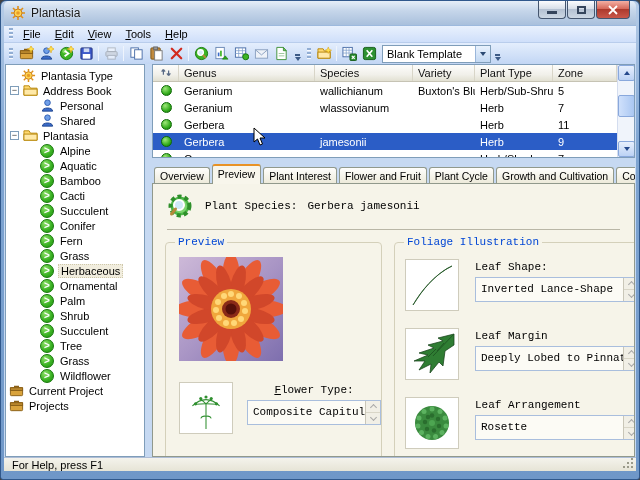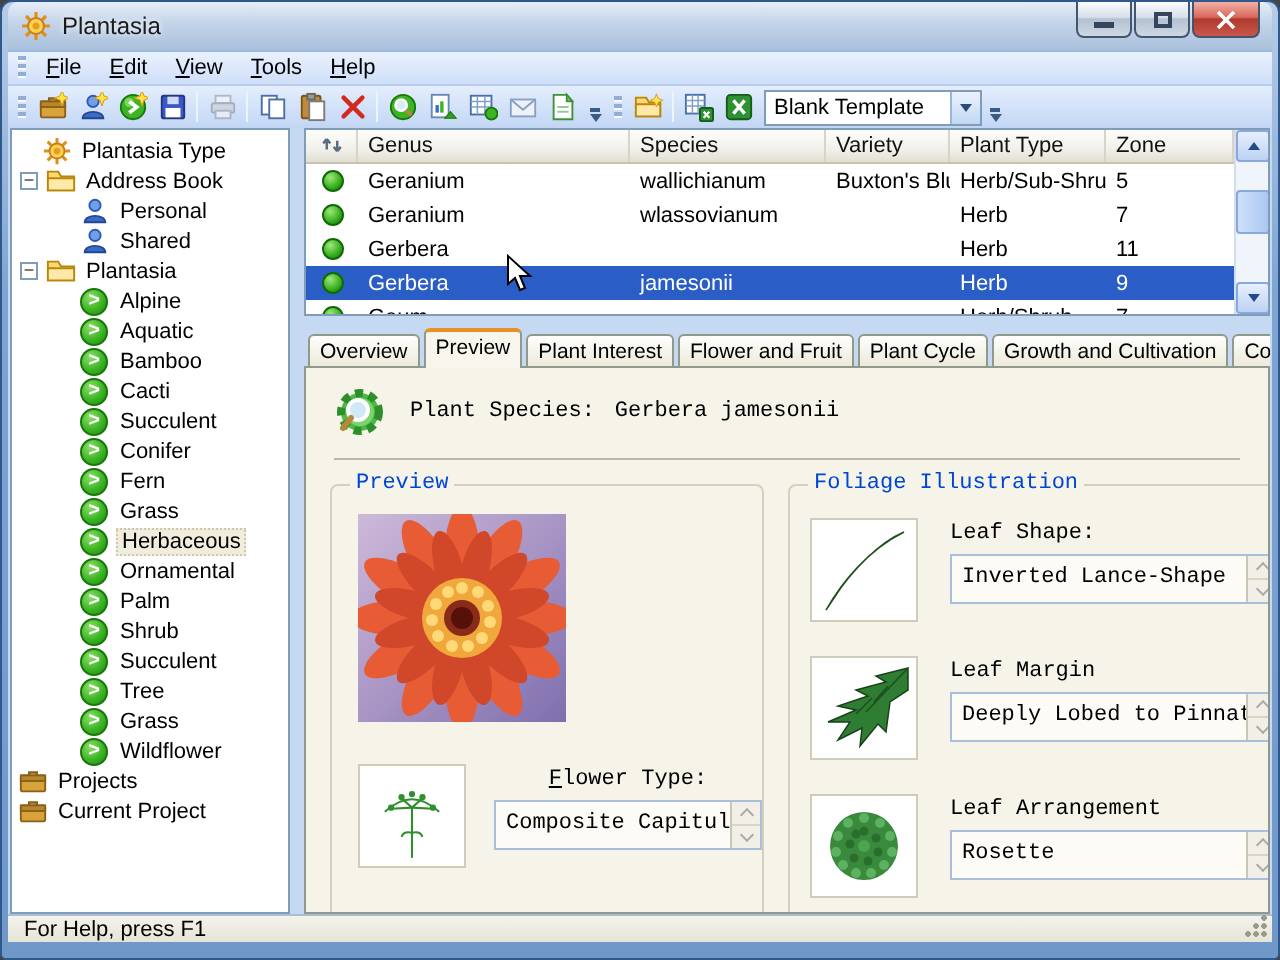--- a/index.html
+++ b/index.html
@@ -480,27 +480,27 @@
           <span class="lbl">Grass</span>
         </div>
       <div class="tree-row" style="padding-left:34px">
           <span class="ga">&gt;</span>
           <span class="lbl">Wildflower</span>
         </div>
       <div class="tree-row" style="padding-left:3px">
         <svg class="tree-ic">
             <use href="#i-briefcase" xlink:href="#i-briefcase"></use>
           </svg>
-        <span class="lbl">Projects</span>
+        <span class="lbl">Current Project</span>
       </div>
       <div class="tree-row" style="padding-left:3px">
         <svg class="tree-ic">
             <use href="#i-briefcase" xlink:href="#i-briefcase"></use>
           </svg>
-        <span class="lbl">Current Project</span>
+        <span class="lbl">Projects</span>
       </div>
     </div>
 
     <div class="splitter-v"></div>
 
     <div class="rightcol">
 
       <div class="grid">
         <div class="gridhead" style="margin-right:17px">
           <div class="hcell c-ic">

